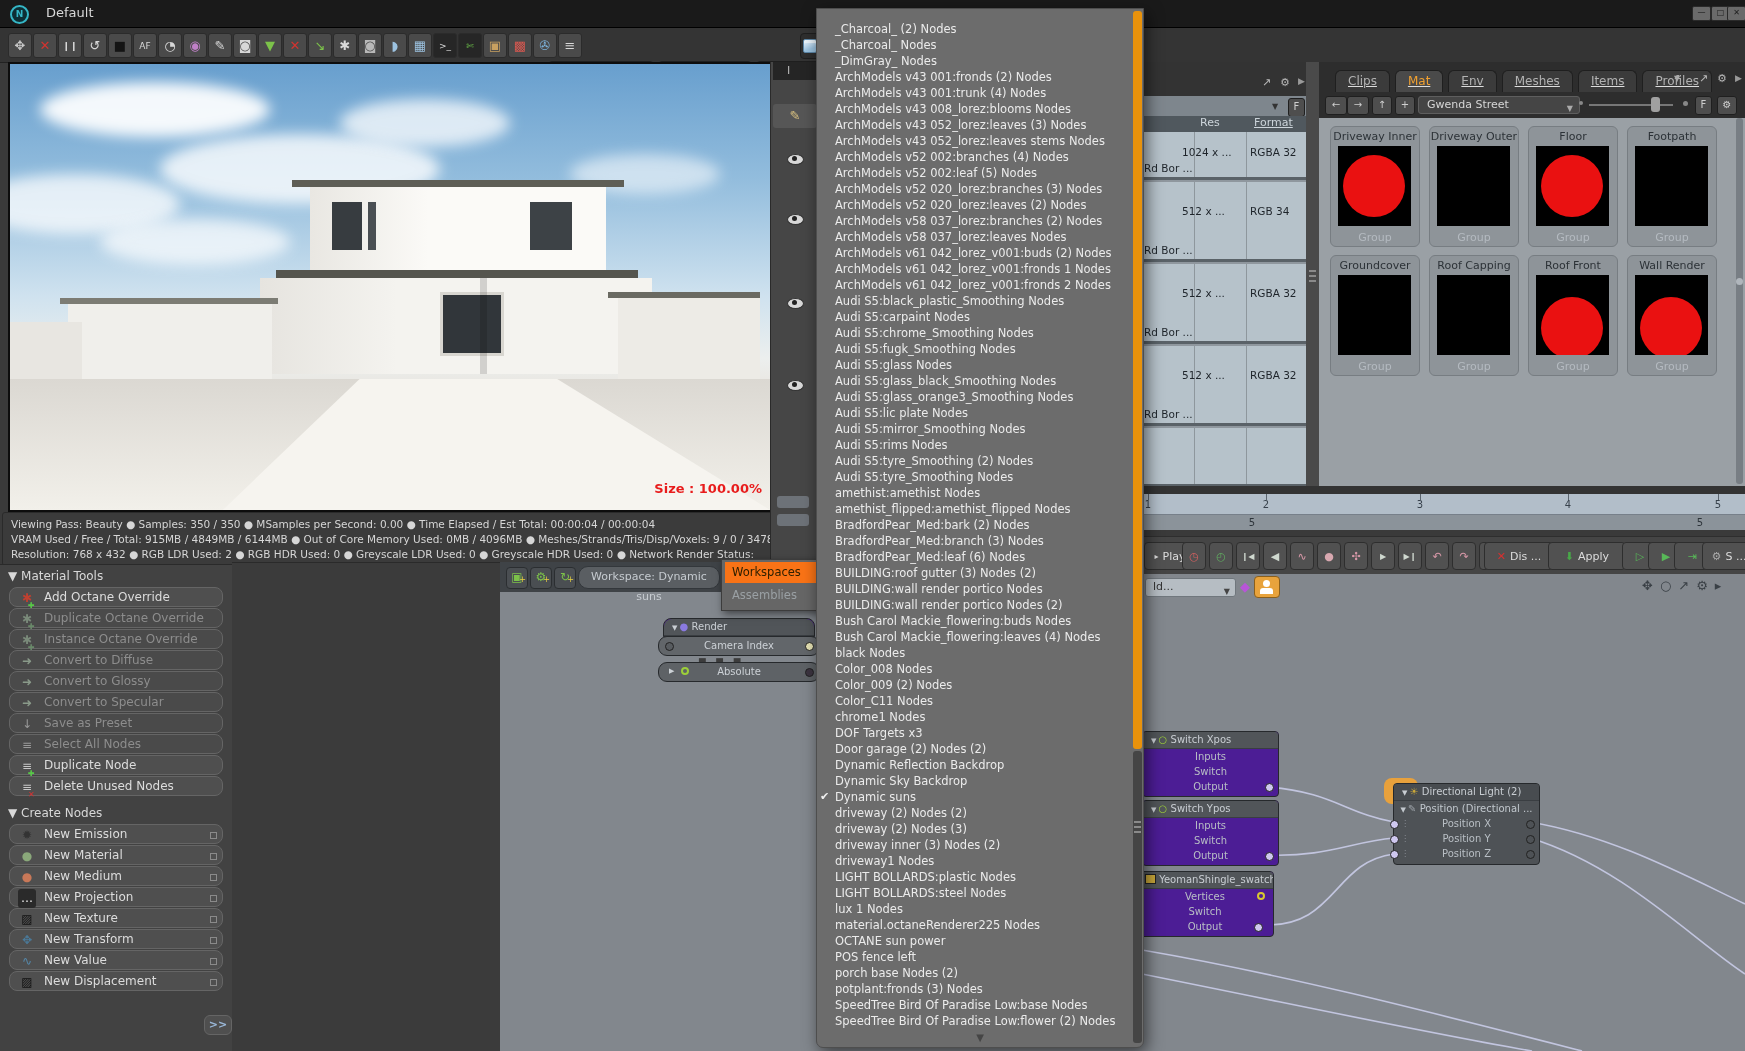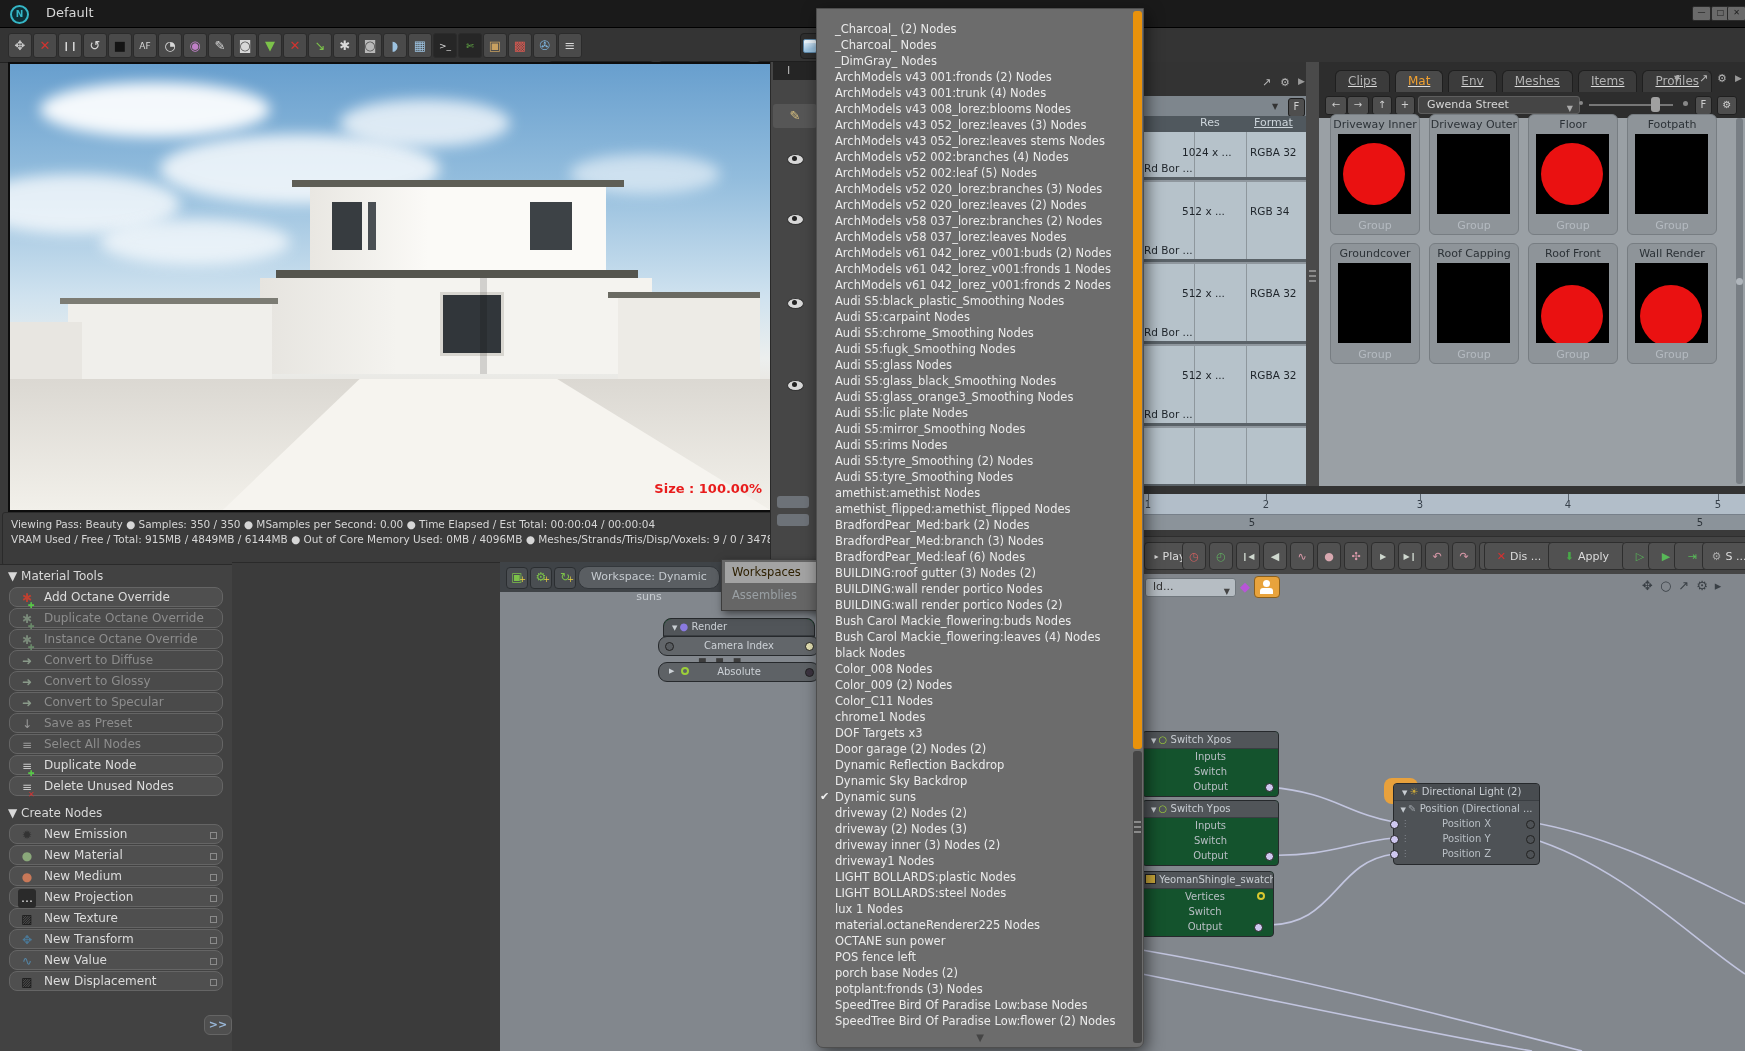--- a/index.html
+++ b/index.html
@@ -74,21 +74,21 @@
   .tbtn .sq{position:absolute;right:5px;top:7px;width:5px;height:5px;border:1px solid #8a8a8a;}
   .morebtn{position:absolute;left:204px;top:450px;width:26px;height:18px;background:#4f4f4f;border:1px solid #656565;
            border-radius:6px;color:#9ab8d8;font-size:11px;font-weight:bold;text-align:center;line-height:17px;}
   
   .schemL{position:absolute;left:500px;top:562px;width:642px;height:489px;background:#82878d;}
   .schemR{position:absolute;left:1142px;top:574px;width:603px;height:477px;background:#82878d;}
   .wsbar{position:absolute;left:0;top:0;width:316px;height:30px;background:#3f4347;}
   .gbtn{position:absolute;top:5px;width:20px;height:20px;background:#4a4e52;border:1px solid #2b2e31;border-radius:4px;
         color:#7cc24a;font-size:12px;text-align:center;line-height:19px;}
   .gbtn i{position:absolute;right:1px;bottom:-1px;font-style:normal;font-size:8px;color:#e8d040;}
-  .node{position:absolute;background:#14532d;border:1px solid #26292c;border-radius:4px;}
+  .node{position:absolute;background:#4c1d95;border:1px solid #26292c;border-radius:4px;}
   .nhead{height:16px;background:#515559;border-radius:3px 3px 0 0;border-bottom:1px solid #3a3e42;
          font-size:10px;color:#c9ced3;line-height:15px;padding-left:8px;white-space:nowrap;overflow:hidden;}
   .nrow{height:15px;font-size:10px;color:#b9bfc5;text-align:center;line-height:15px;position:relative;white-space:nowrap;}
   .pill{position:absolute;height:18px;background:#62666a;border:1px solid #26292c;border-radius:9px;
         font-size:10px;color:#ccd1d6;text-align:center;line-height:17px;}
   .dot{position:absolute;width:7px;height:7px;border-radius:50%;border:1px solid #222;}
   
   .ruler1{position:absolute;left:1142px;top:494px;width:603px;height:20px;background:#b2bec9;}
   .ruler2{position:absolute;left:1142px;top:514px;width:603px;height:16px;background:#8b939a;border-top:1px solid #77808a;}
   .tick{position:absolute;top:0;width:1px;height:6px;background:#5a646e;}
@@ -100,21 +100,21 @@
   
   .bigdd{position:absolute;left:816px;top:8px;width:326px;height:1038px;background:#6c6c6c;border:1px solid #4e4e4e;
          border-radius:0 0 7px 7px;box-shadow:3px 5px 16px rgba(0,0,0,.55);z-index:40;}
   .dditem{height:16px;font-size:11.5px;color:#ebebeb;line-height:16px;padding-left:18px;position:relative;white-space:nowrap;overflow:hidden;}
   .dditem .chk{position:absolute;left:3px;top:0;color:#f0f0f0;font-size:11px;}
   .ddsb{position:absolute;right:1px;top:2px;width:9px;border-radius:3px;}
   
   .wspopup{position:absolute;left:721px;top:559px;width:99px;height:50px;background:#666;border:1px solid #3c3c3c;
            box-shadow:2px 3px 8px rgba(0,0,0,.5);z-index:30;}
   .wsitem{height:21px;margin:2px 3px 0 3px;font-size:11.5px;line-height:20px;padding-left:7px;}
-  .wsitem.act{background:#a3a3a3;color:#2e2000;}
+  .wsitem.act{background:#f97316;color:#2e2000;}
   .wsitem.in{color:#9aa0a4;}
   .ghost{background:#3b3b3b;}
 </style>
 </head>
 <body>
 
 <div class="app">
 
   <div class="titlebar">
     <div class="logo">N</div>
@@ -214,20 +214,21 @@
       <div class="abs" style="left:0;top:258px;width:72px;height:82px;background:#e8e6e1;"></div>
       <div class="abs" style="left:0;top:315px;width:760px;height:131px;background:linear-gradient(180deg,#dbd8d2,#f2f0ea);"></div>
       <div class="abs" style="left:0;top:315px;width:760px;height:131px;background:#f6f4ef;clip-path:polygon(28% 100%,46% 0,72% 0,100% 100%);"></div>
       <div class="sizelabel">Size : 100.00%</div>
     </div>
   </div>
 
   <div class="stats" id="stats">
       <div>Viewing Pass: Beauty ● Samples: 350  / 350 ● MSamples per Second: 0.00 ● Time Elapsed / Est Total: 00:00:04 / 00:00:04</div>
       <div>VRAM Used / Free / Total: 915MB / 4849MB / 6144MB ● Out of Core Memory Used: 0MB / 4096MB ● Meshes/Strands/Tris/Disp/Voxels: 9 / 0 / 34786 / 0 / 0</div>
+      <div>Resolution: 768 x 432 ● RGB LDR Used: 2 ● RGB HDR Used: 0 ● Greyscale LDR Used: 0 ● Greyscale HDR Used: 0 ● Network Render Status:</div>
     </div>
 
   <div class="sstrip">
     <div class="abs" style="left:2px;top:0;width:44px;height:18px;background:#252525;color:#b8b8b8;font-size:11px;padding-left:14px;line-height:17px;">I</div>
     <div class="abs" style="left:2px;top:42px;width:44px;height:24px;background:#565656;border-radius:3px;color:#d8c080;font-size:13px;text-align:center;line-height:23px;">✎</div>
     <div class="eye" style="top:92px;"></div>
     <div class="eye" style="top:152px;"></div>
     <div class="eye" style="top:236px;"></div>
     <div class="eye" style="top:318px;"></div>
     <div class="abs" style="left:6px;top:434px;width:32px;height:12px;background:#6d7278;border-radius:3px;"></div>
@@ -313,21 +314,21 @@
         <span>Gwenda Street</span>
         <span class="abs" style="right:6px;top:4px;font-size:8px;color:#aaa;">▼</span>
       </div>
       <span class="abs" style="left:260px;top:9px;width:4px;height:4px;background:#888;border-radius:50%;"></span>
       <div class="abs" style="left:270px;top:12px;width:84px;height:2px;background:#777;"></div>
       <div class="abs" style="left:332px;top:5px;width:9px;height:15px;background:#a0a0a0;border-radius:3px;"></div>
       <span class="abs" style="left:364px;top:9px;width:5px;height:5px;background:#888;border-radius:50%;"></span>
       <span class="sqbtn" style="left:376px;width:15px;">F</span>
       <span class="sqbtn" style="left:398px;width:18px;">⚙</span>
     </div>
-    <div id="mat-grid" class="abs" style="left:0;top:48px;width:424px;height:370px;">
+    <div id="mat-grid" class="abs" style="left:0;top:60px;width:424px;height:370px;">
         <div class="tile" style="left: 11px; top: 4px;">
           <div class="lbl">Driveway Inner</div>
           <div class="thumb">
             <div class="circ"></div>
           </div>
           <div class="grp">Group</div>
         </div>
         <div class="tile" style="left: 110px; top: 4px;">
           <div class="lbl">Driveway Outer</div>
           <div class="thumb"></div>

